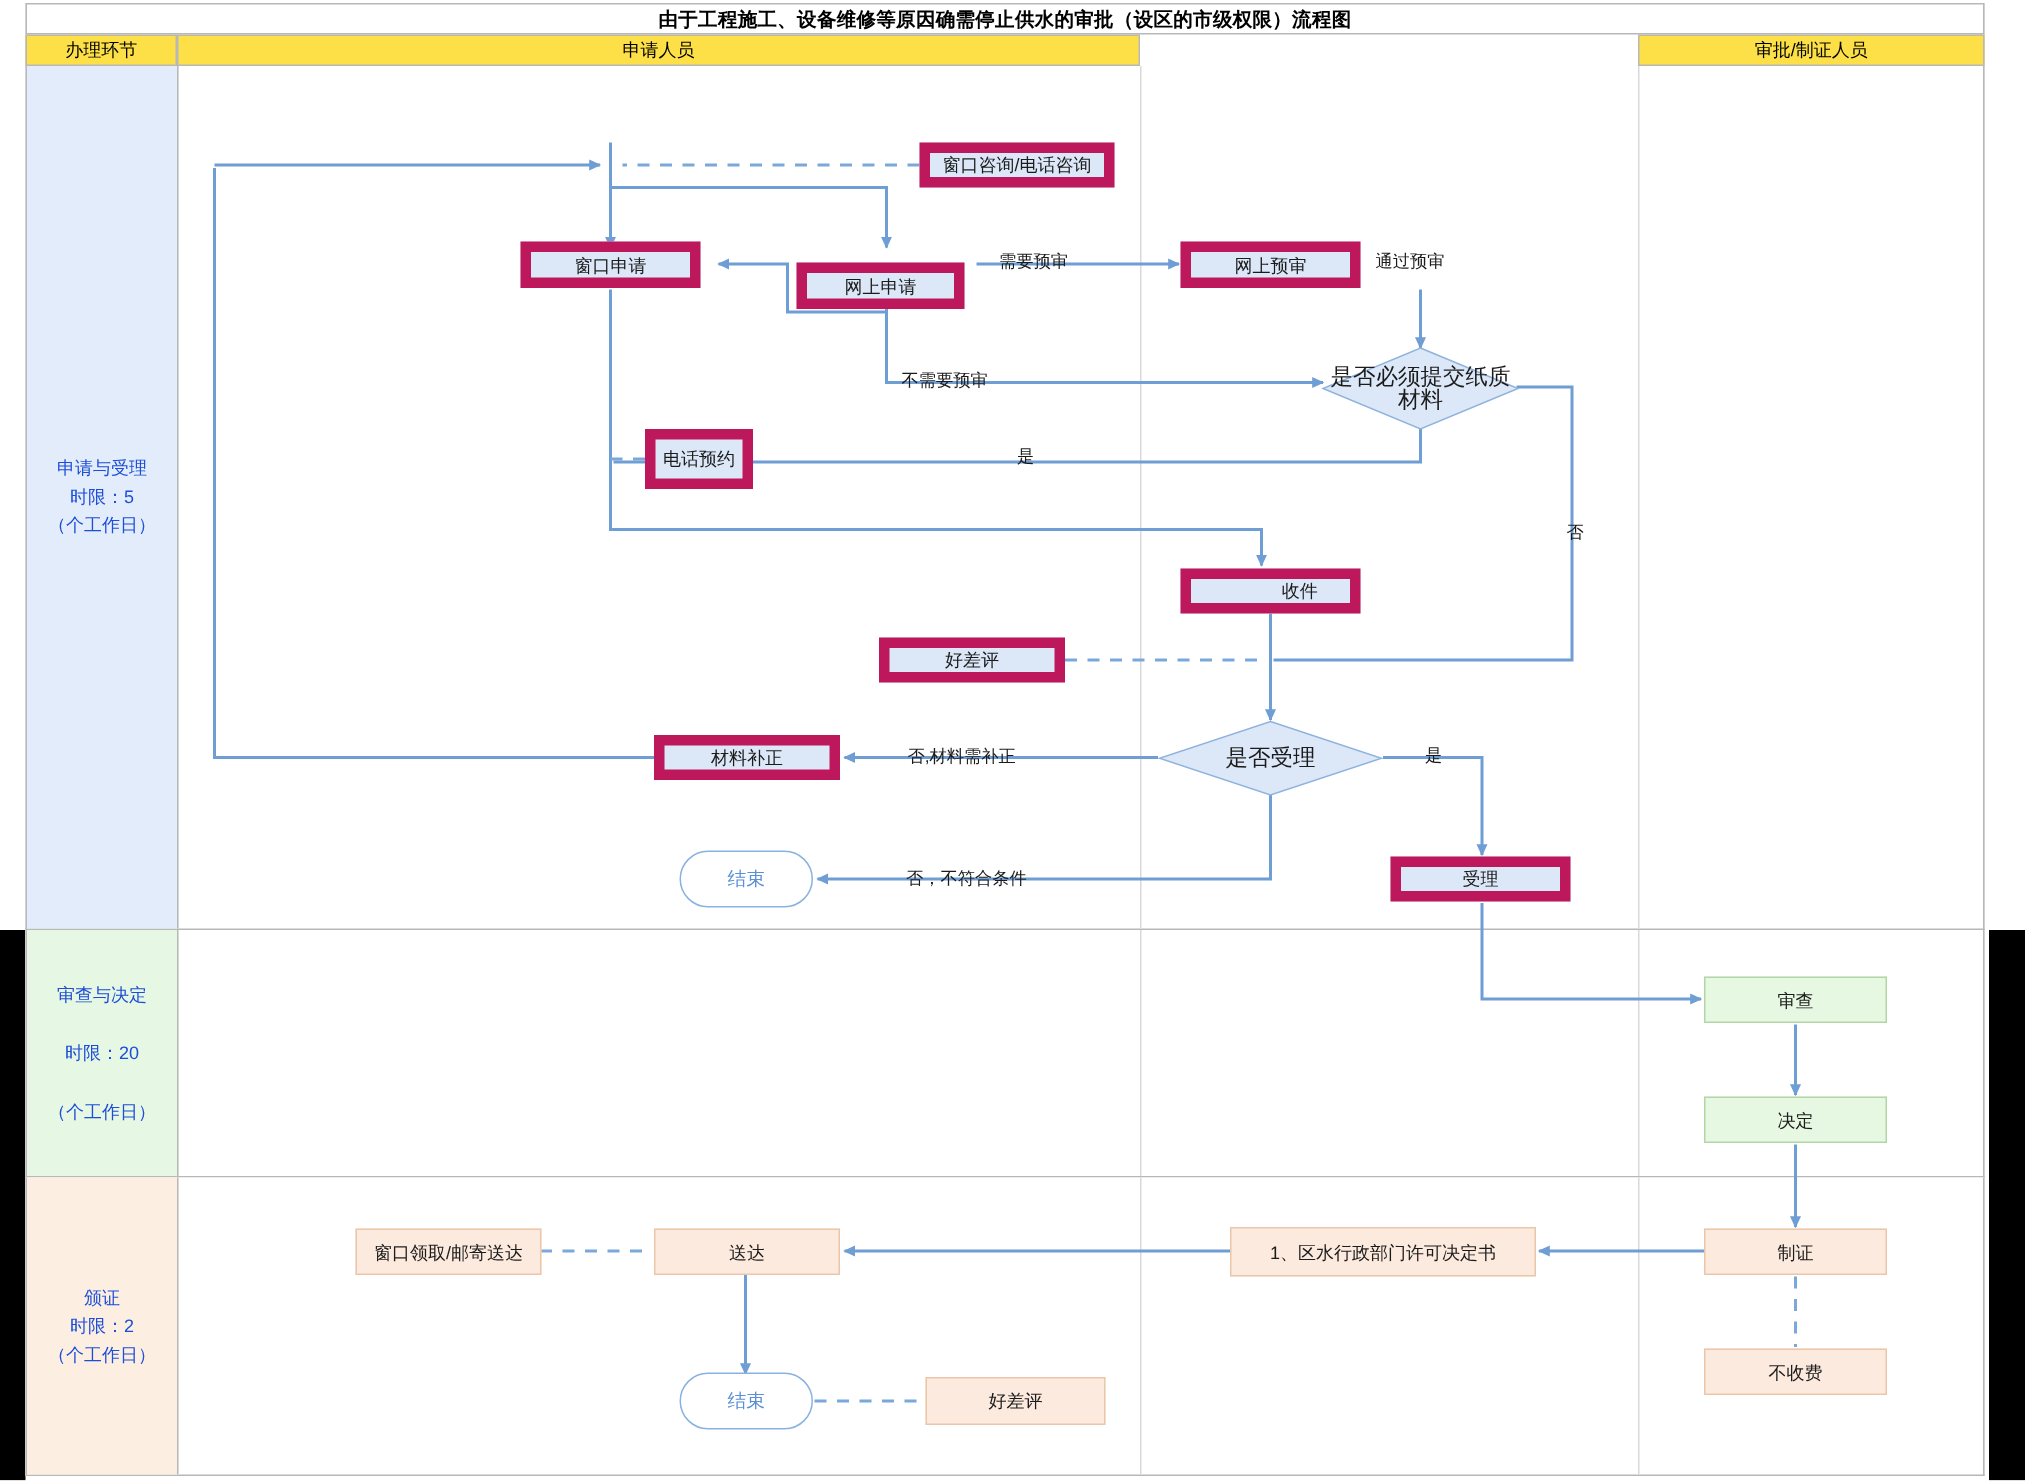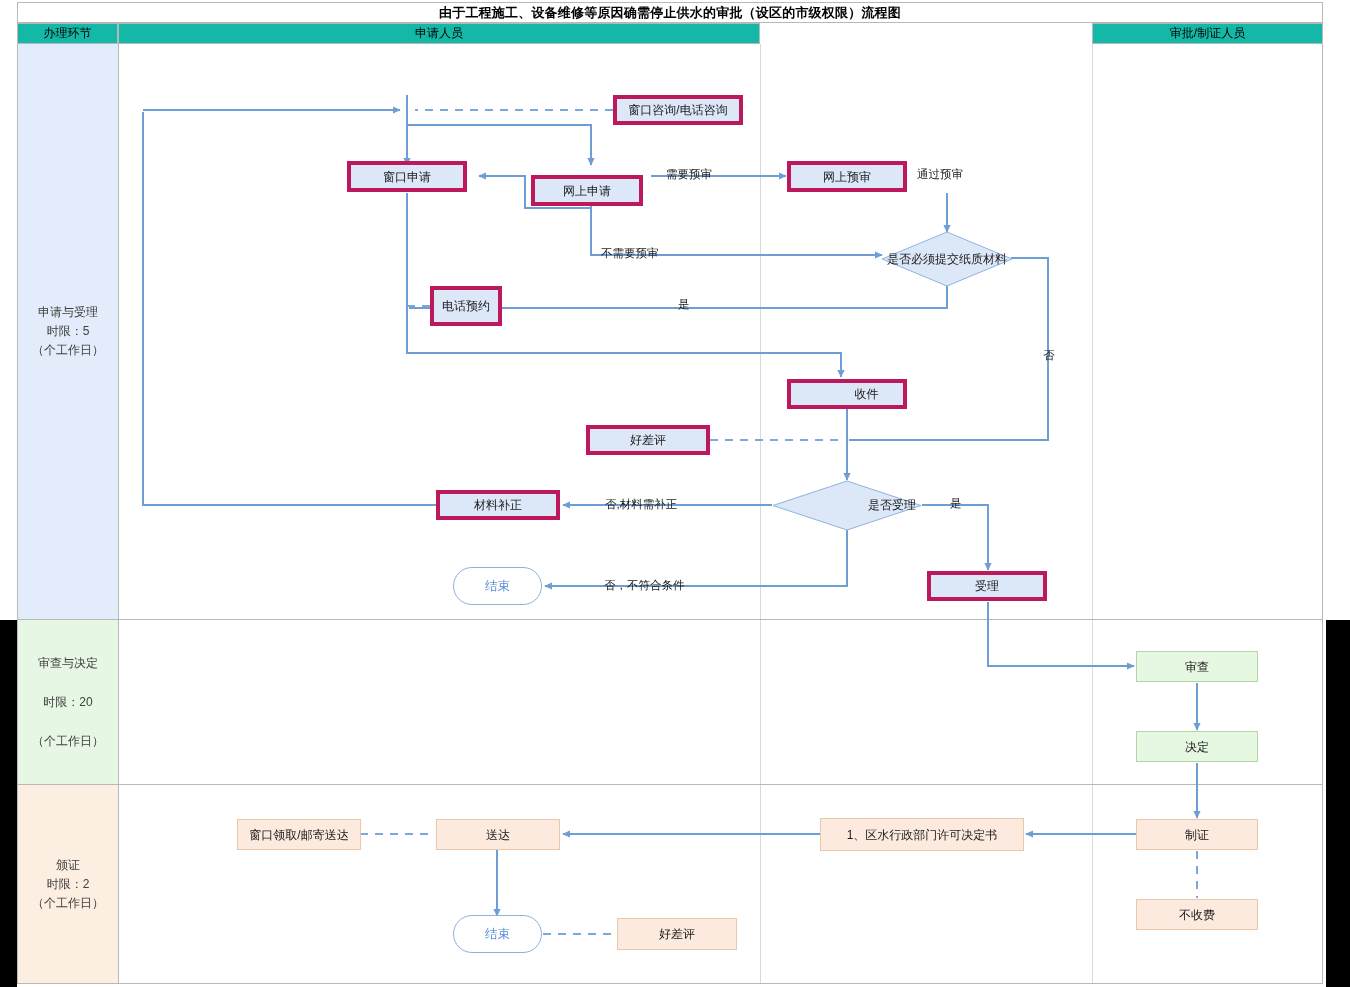--- a/index.html
+++ b/index.html
@@ -34,42 +34,42 @@
   #title-text{
     font-size:13px;font-weight:bold;color:#000;letter-spacing:.2px;
   }
   
   #header-row{
     position:absolute;left:17px;top:23px;width:1306px;height:21px;
     box-sizing:border-box;
   }
   .hdr-cell{
     position:absolute;top:0;height:21px;
-    border:1px solid #b8b8b8;box-sizing:border-box;background:#14b8a6;
+    border:1px solid #b8b8b8;box-sizing:border-box;background:#fde047;
     display:flex;align-items:center;justify-content:center;
     font-size:12px;color:#000;
   }
   #hdr-stage{left:0;width:101px;}
   #hdr-applicant{left:101px;width:642px;}
   #hdr-acceptor{left:743px;width:332px;}
   #hdr-approver{left:1075px;width:231px;}
 
   
   .lane{position:absolute;left:17px;width:1306px;box-sizing:border-box;
         border-left:1px solid #b8b8b8;border-right:1px solid #b8b8b8;
         border-bottom:1px solid #b8b8b8;background:#fff;}
   #lane-1{top:44px;height:576px;}
   #lane-2{top:620px;height:165px;}
   #lane-3{top:785px;height:199px;border-bottom:1px solid #b8b8b8;}
 
   .lane-label{
     position:absolute;left:0;top:0;width:101px;height:100%;
     border-right:1px solid #b8b8b8;box-sizing:border-box;
     display:flex;flex-direction:column;align-items:center;justify-content:center;
-    font-size:12px;color:#404040;line-height:19px;text-align:center;
+    font-size:12px;color:#1d4ed8;line-height:19px;text-align:center;
   }
   #lane-1 .lane-label{background:#e3ecfa;}
   #lane-2 .lane-label{background:#e6f7e3;gap:20px;}
   #lane-3 .lane-label{background:#fdeee2;}
 
   
   .col-sep{position:absolute;top:0;bottom:0;width:1px;background:#d9d9d9;}
   .sep-a{left:742px;}
   .sep-b{left:1074px;}
 
@@ -78,34 +78,34 @@
           pointer-events:none;}
   #canvas svg{position:absolute;left:0;top:0;}
 
   
   .node{
     position:absolute;box-sizing:border-box;
     display:flex;align-items:center;justify-content:center;
     text-align:center;font-size:12px;line-height:16px;
     color:#1b1b1b;
   }
-  .n-blue{background:#dce7f8;border:4px solid #be185d;}
+  .n-blue{background:#dce7f8;border:7px solid #be185d;}
   .n-green{background:#e7f8e2;border:1px solid #b3d6a7;}
   .n-orange{background:#fdeade;border:1px solid #eac7a8;}
 
   .terminator{
     position:absolute;box-sizing:border-box;
     display:flex;align-items:center;justify-content:center;
     background:#ffffff;border:1.4px solid #8ab2e0;border-radius:26px;
     color:#5b8fd6;font-size:12.5px;
   }
   .diamond{
     position:absolute;
-    display:flex;align-items:center;justify-content:flex-end;
-    text-align:center;font-size:12px;line-height:15px;color:#1b1b1b;
+    display:flex;align-items:center;justify-content:center;
+    text-align:center;font-size:15px;line-height:15px;color:#1b1b1b;
   }
   .diamond .dshape{position:absolute;left:0;top:0;}
   .diamond .dtext{position:relative;z-index:2;padding:0 6px;}
 
   
   .elabel{
     position:absolute;font-size:11.5px;color:#1b1b1b;
     background:transparent;white-space:nowrap;
   }
   .elabel.vert{writing-mode:vertical-rl;}

